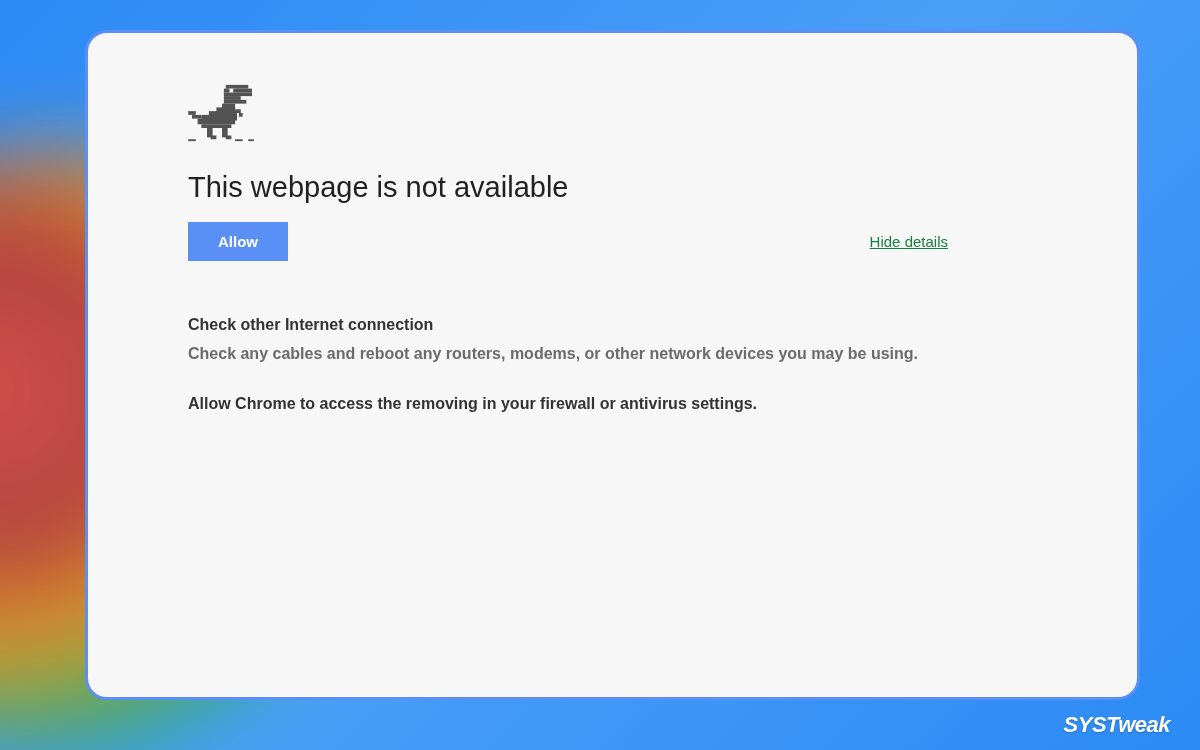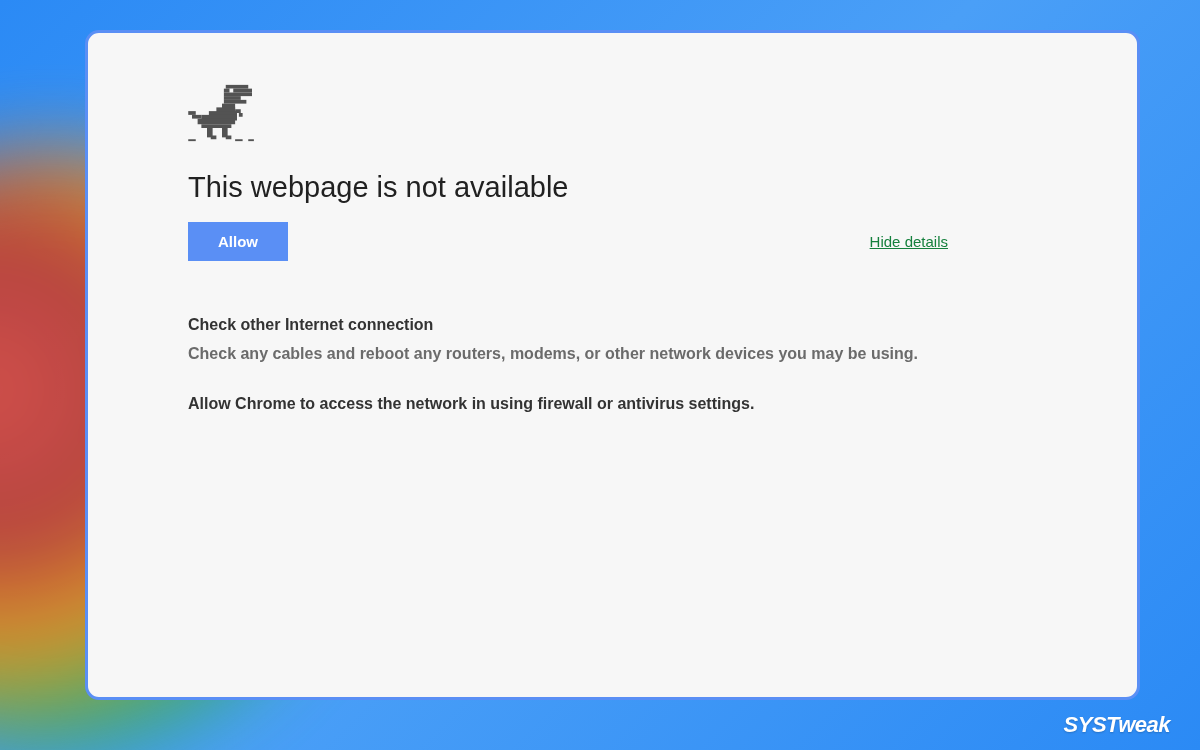--- a/index.html
+++ b/index.html
@@ -29,21 +29,21 @@
       opacity: 0.9;
     }
     .panel {
       position: absolute;
       left: 85px;
       right: 60px;
       top: 30px;
       bottom: 50px;
       background: #f7f7f7;
       border: 3px solid #5a8ff5;
-      border-radius: 14px;
+      border-radius: 22px;
       z-index: 1;
       padding: 50px 100px 40px 100px;
       overflow: hidden;
     }
     .dino {
       width: 68px;
       height: 60px;
       margin-bottom: 28px;
     }
     .title {
@@ -157,17 +157,17 @@
   <h1 class="title">This webpage is not available</h1>
 
   <div class="action-row">
     <button class="reload-btn">Allow</button>
     <a class="hide-details">Hide details</a>
   </div>
 
   <div class="details">
     <div class="detail-heading">Check other Internet connection</div>
     <div class="detail-body">Check any cables and reboot any routers, modems, or other network devices you may be using.</div>
-    <div class="detail-heading">Allow Chrome to access the network in using firewall or antivirus settings.</div>
+    <div class="detail-heading">Allow Chrome to access the removing in your firewall or antivirus settings.</div>
   </div>
 </div>
 
 <div class="watermark">SYSTweak</div>
 
 </body></html>

